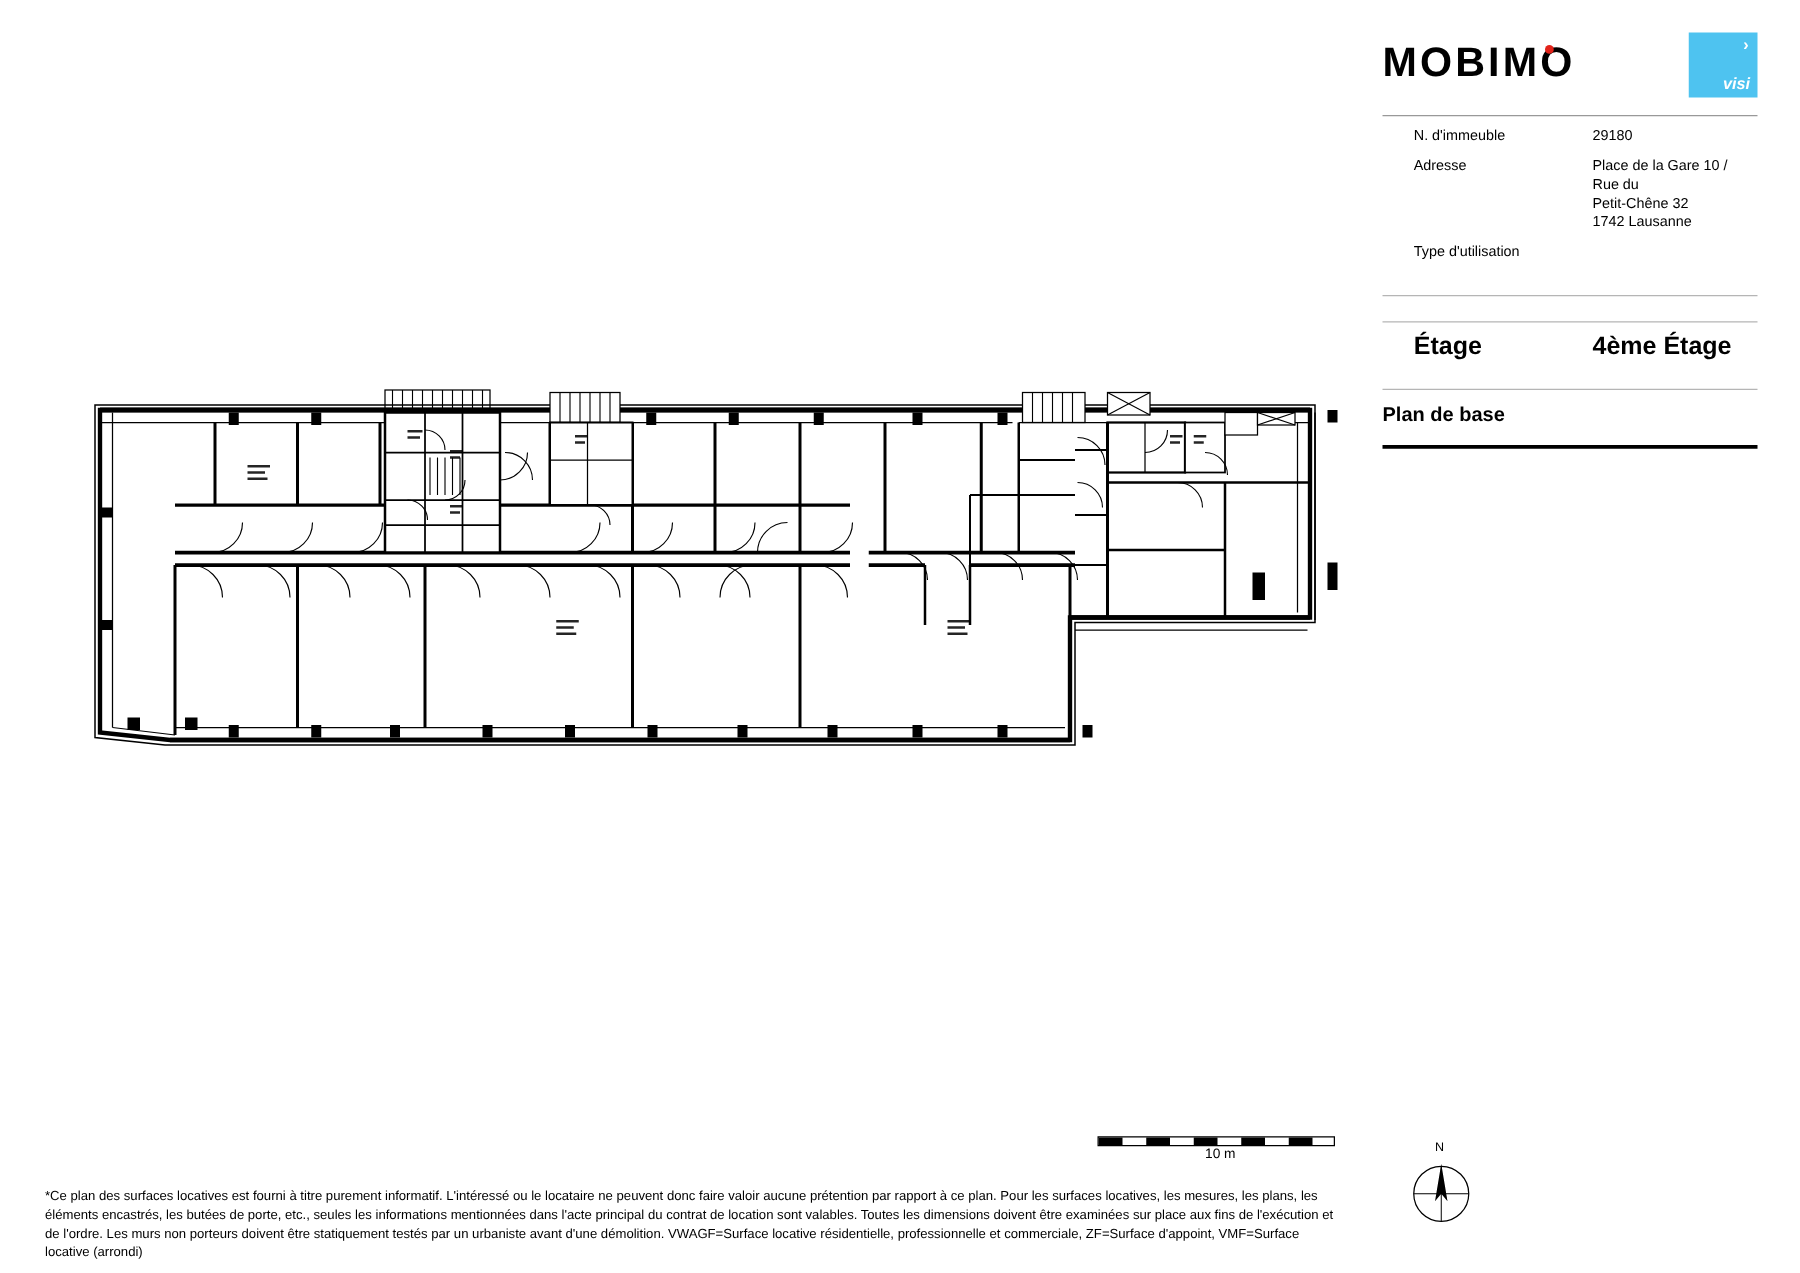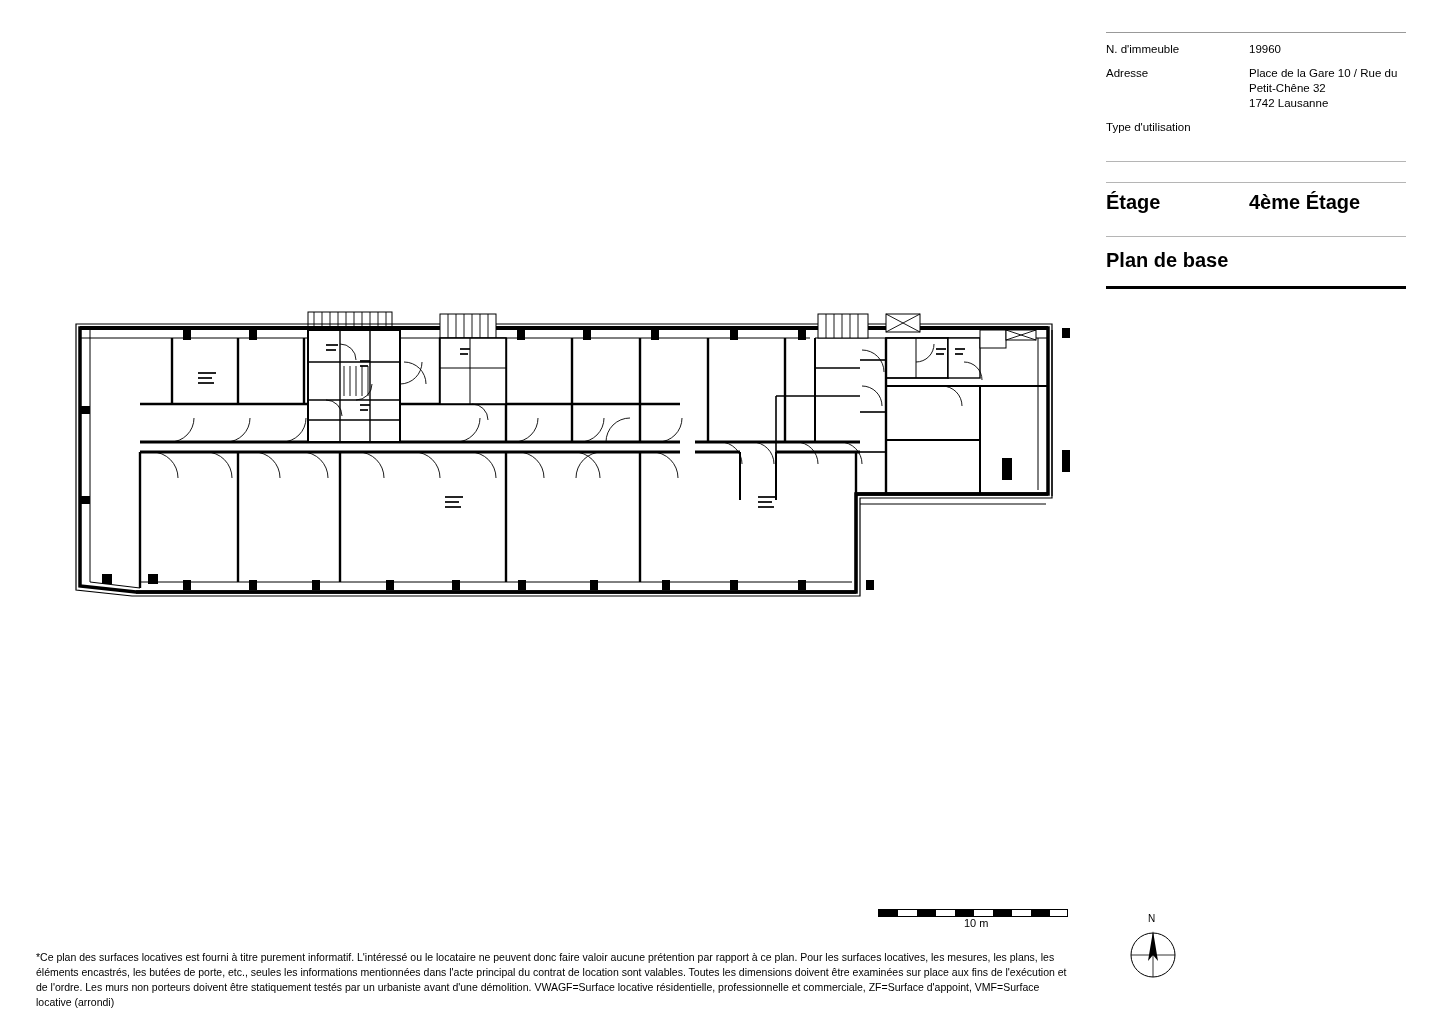--- a/index.html
+++ b/index.html
@@ -76,26 +76,26 @@
   }
   .rule.thin { border-top: 1px solid #b5b5b5; }
   .rule.thick { border: none; border-top: 3px solid #000000; }
 
   .kv {
     display: flex;
     font-size: 11.5px;
     line-height: 15px;
     padding-top: 9px;
   }
-  .kv .k { width: 143px; flex: 0 0 143px; }
+  .kv .k { width: 143px; flex: 0 0 143px; margin-left: 25px; }
   .kv .v { flex: 1; }
   .kv.big { font-size: 20px; font-weight: bold; padding-top: 12px; }
   .kv.big .k { width: 143px; flex: 0 0 143px; }
   .section-title {
-    font-size: 20px;
+    font-size: 16px;
     font-weight: bold;
     padding-top: 12px;
   }
   .spacer-8 { height: 8px; }
   .spacer-14 { height: 14px; }
   .spacer-20 { height: 20px; }
 
   
   #floorplan {
     position: absolute;
@@ -393,26 +393,36 @@
         <rect x="896" y="53" width="8" height="2"></rect>
         <rect x="915" y="48" width="10" height="2"></rect>
         <rect x="915" y="53" width="8" height="2"></rect>
       </g>
     </g>
   </svg>
 </div>
 
 <div id="info-panel">
 
+  <div class="brand-row">
+    <div class="brand-word">
+      <span>MOBIMO</span>
+      <span class="brand-dot"></span>
+    </div>
+    <div class="visi-box">
+      <span class="arrow">›</span>
+      <span class="visi-label">visi</span>
+    </div>
+  </div>
 
   <hr class="rule">
 
   <div class="kv">
     <div class="k">N. d'immeuble</div>
-    <div class="v">19960</div>
+    <div class="v">29180</div>
   </div>
 
   <div class="kv">
     <div class="k">Adresse</div>
     <div class="v">
       <div>Place de la Gare 10 / Rue du</div>
       <div>Petit-Chêne 32</div>
       <div>1742 Lausanne</div>
     </div>
   </div>

